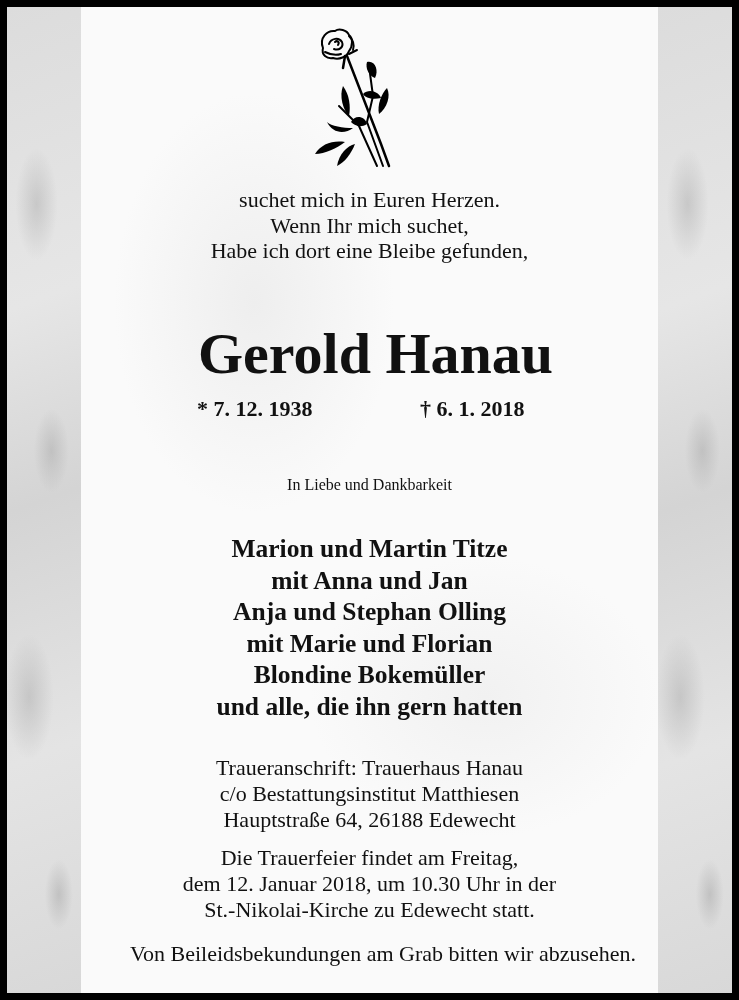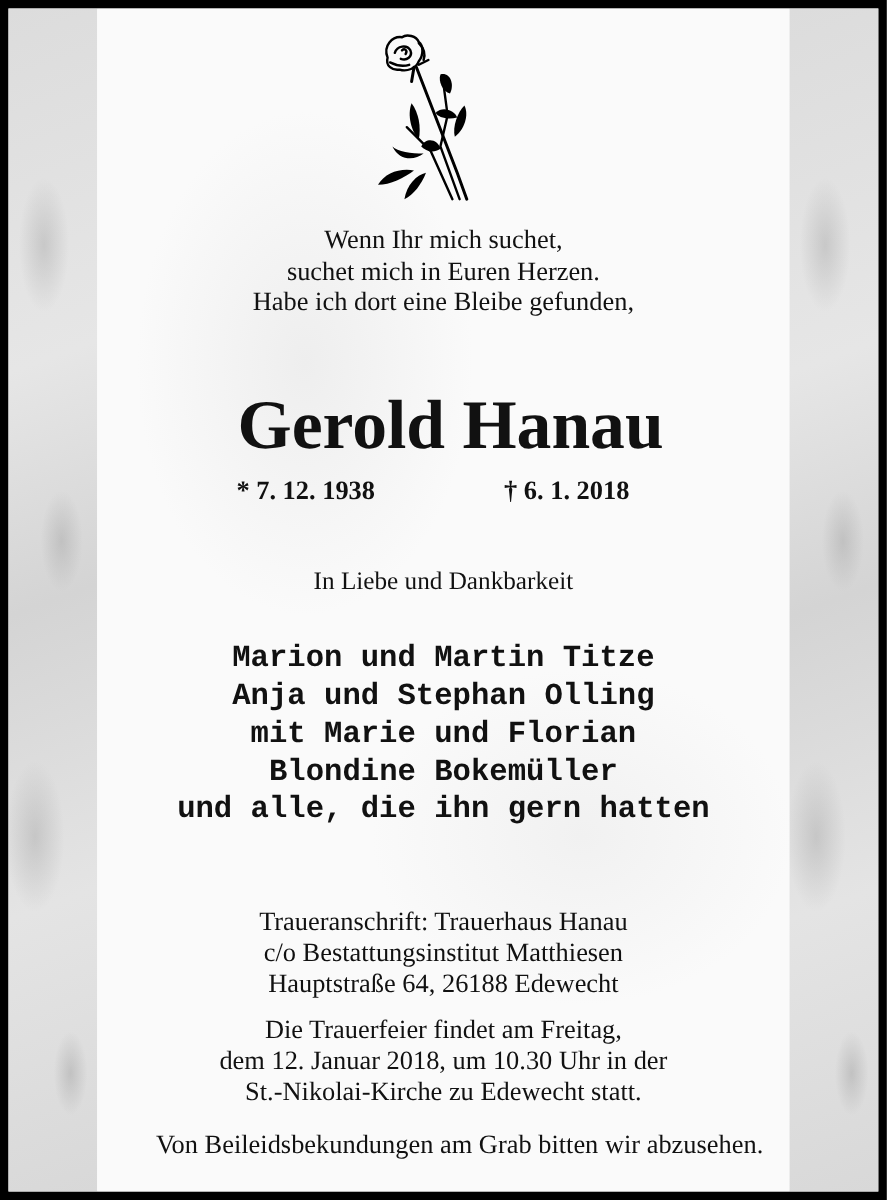--- a/index.html
+++ b/index.html
@@ -30,22 +30,22 @@
     position: absolute; left: 0; right: 0; top: 0;
     text-align: center; color: #111;
     font-family: "Liberation Serif", "DejaVu Serif", serif;
   }
   .rose { position: absolute; left: 309px; top: 26px; width: 100px; height: 145px; }
   .verse { position: absolute; top: 187px; left: 0; right: 0; font-size: 22px; line-height: 25.5px; }
   .name { position: absolute; top: 323px; left: 0; right: 0; font-size: 58px; font-weight: bold; line-height: 62px; letter-spacing: 0px; margin-left: 12px; }
   .dates { position: absolute; top: 396px; left: 0; right: 0; font-size: 22px; font-weight: bold; }
   .dates .birth { position: absolute; left: 197px; }
   .dates .death { position: absolute; left: 420px; }
-  .intro { position: absolute; top: 472px; left: 0; right: 0; font-size: 21px; line-height: 25px; }
-  .family { position: absolute; top: 533px; left: 0; right: 0; font-size: 25.5px; font-weight: bold; line-height: 31.5px; font-family: Liberation Mono, monospace; }
+  .intro { position: absolute; top: 472px; left: 0; right: 0; font-size: 16px; line-height: 25px; }
+  .family { position: absolute; top: 533px; left: 0; right: 0; font-size: 25.5px; font-weight: bold; line-height: 31.5px; }
   .address { position: absolute; top: 755px; left: 0; right: 0; font-size: 22px; line-height: 26px; }
   .service { position: absolute; top: 845px; left: 0; right: 0; font-size: 22px; line-height: 26px; }
   .closing { position: absolute; top: 941px; left: 15px; right: 0; font-size: 22px; line-height: 26px; padding-left: 12px; }
   .line { display: block; }
 </style>
 </head>
 <body>
 
 <div class="frame">
   <div class="marble left"></div>
@@ -77,38 +77,39 @@
       <path d="M78 62 C82 70 78 82 70 88 C68 80 72 68 78 62 Z"></path>
       <path d="M42 96 C46 88 56 90 58 98 C52 102 46 100 42 96 Z"></path>
       <path d="M18 96 C22 100 34 102 44 102 C36 108 24 108 18 96 Z"></path>
       <path d="M6 128 C12 118 24 114 36 116 C28 122 16 128 6 128 Z"></path>
       <path d="M28 140 C30 128 38 120 46 118 C42 128 36 136 28 140 Z"></path>
       <path d="M34 60 C30 70 34 84 40 90 C42 80 40 68 34 60 Z"></path>
     </g>
   </svg>
 
   <div class="verse">
+    <span class="line">suchet mich in Euren Herzen.</span>
     <span class="line">Wenn Ihr mich suchet,</span>
-    <span class="line">suchet mich in Euren Herzen.</span>
     <span class="line">Habe ich dort eine Bleibe gefunden,</span>
   </div>
 
   <div class="name">Gerold Hanau</div>
 
   <div class="dates">
     <span class="birth">* 7. 12. 1938</span>
     <span class="death">† 6. 1. 2018</span>
   </div>
 
   <div class="intro">
     <span class="line">In Liebe und Dankbarkeit</span>
   </div>
 
   <div class="family">
     <span class="line">Marion und Martin Titze</span>
+    <span class="line">mit Anna und Jan</span>
     <span class="line">Anja und Stephan Olling</span>
     <span class="line">mit Marie und Florian</span>
     <span class="line">Blondine Bokemüller</span>
     <span class="line">und alle, die ihn gern hatten</span>
   </div>
 
   <div class="address">
     <span class="line">Traueranschrift: Trauerhaus Hanau</span>
     <span class="line">c/o Bestattungsinstitut Matthiesen</span>
     <span class="line">Hauptstraße 64, 26188 Edewecht</span>

